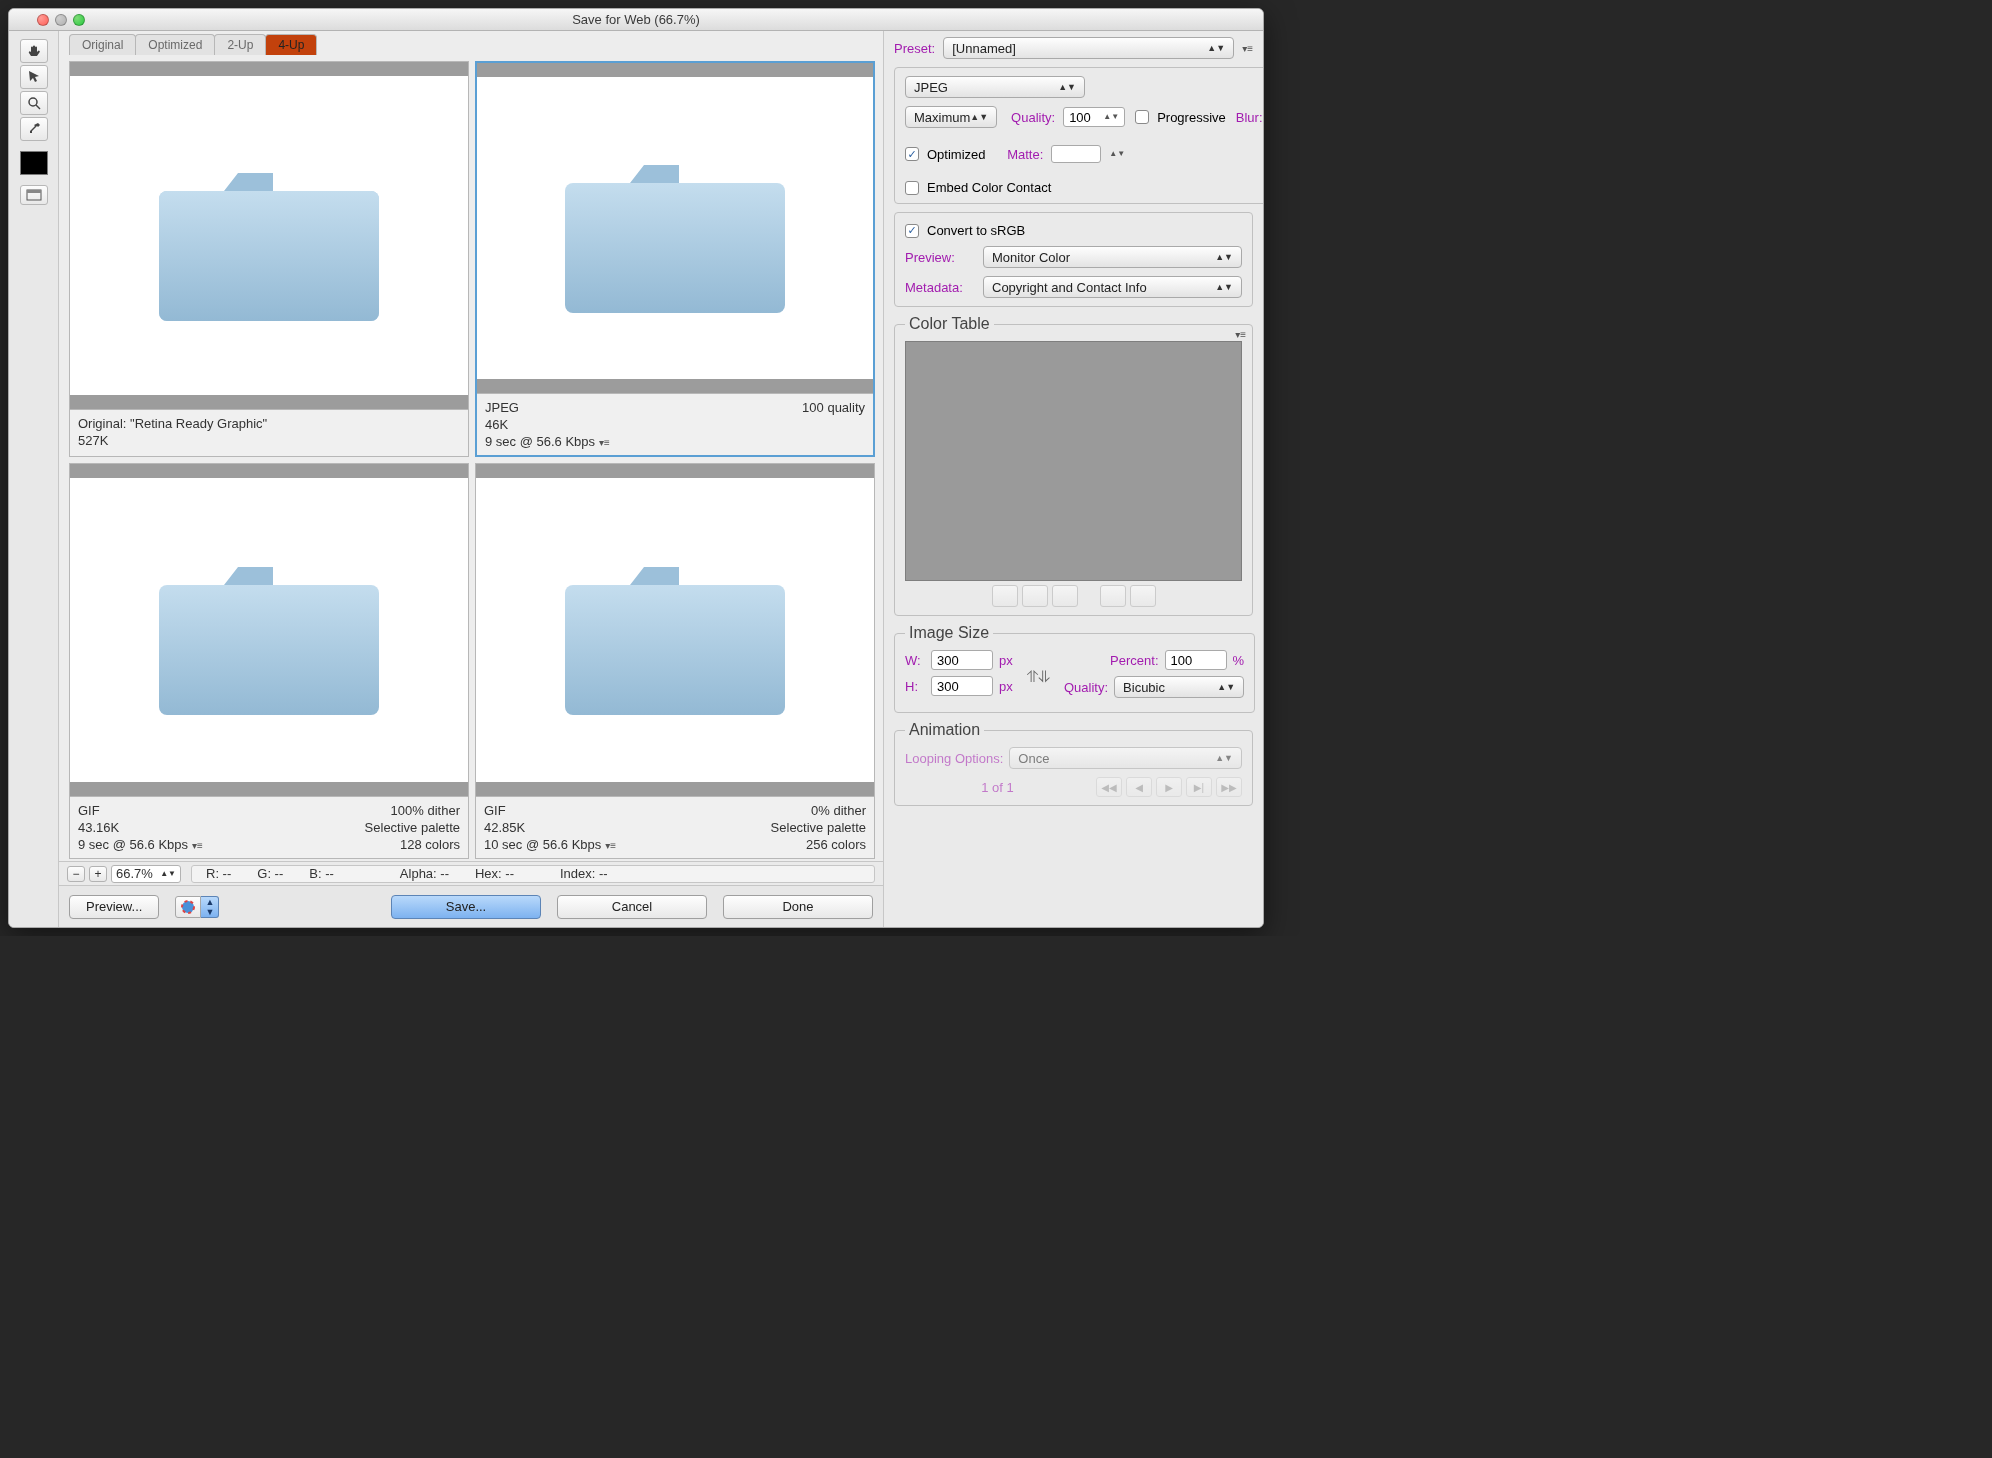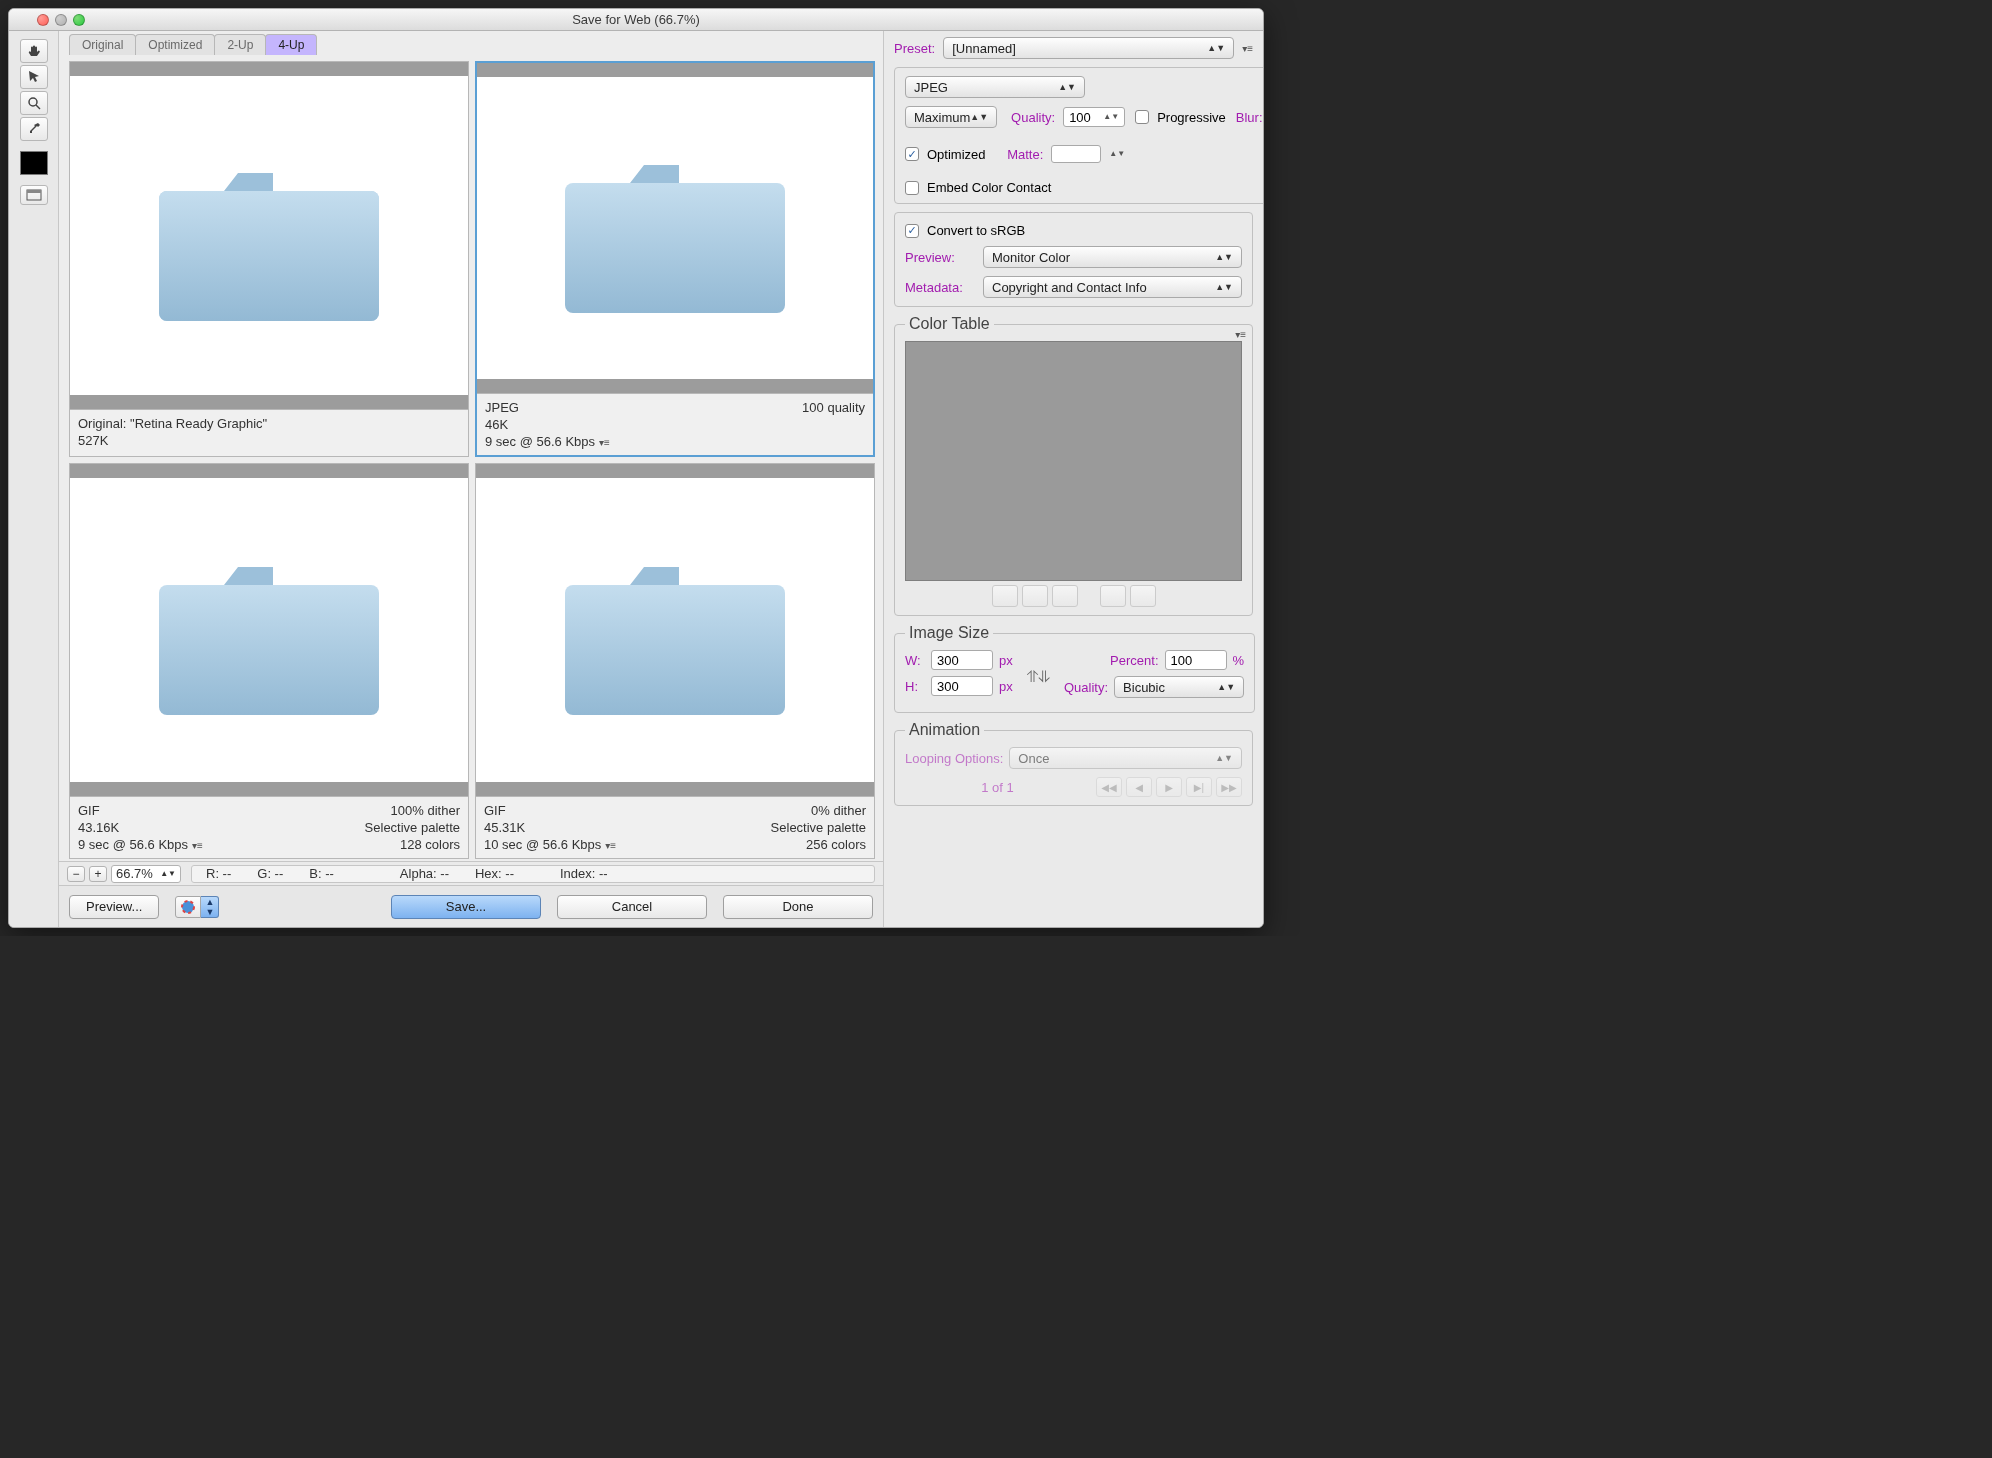--- a/index.html
+++ b/index.html
@@ -19,21 +19,21 @@
 
 .toolstrip { width: 50px; background: #e8e8e8; border-right: 1px solid #c7c7c7; display: flex; flex-direction: column; align-items: center; padding-top: 8px; gap: 2px; }
 .toolbtn { width: 28px; height: 24px; background: linear-gradient(#fdfdfd,#e8e8e8); border: 1px solid #b7b7b7; border-radius: 3px; display: flex; align-items: center; justify-content: center; }
 .tool-swatch { width: 28px; height: 24px; margin-top: 8px; background: #000; border: 1px solid #7a7a7a; }
 .tool-toggle { width: 28px; height: 20px; margin-top: 8px; background: linear-gradient(#fdfdfd,#e8e8e8); border: 1px solid #b7b7b7; border-radius: 3px; display:flex; align-items:center; justify-content:center; }
 
 .main { flex: 1; display: flex; flex-direction: column; }
 
 .tabs { height: 24px; display: flex; align-items: flex-end; padding-left: 10px; gap: 0; }
 .tab { padding: 3px 12px; background: #e2e2e2; border: 1px solid #b7b7b7; border-bottom: none; border-radius: 4px 4px 0 0; color: #6a6a6a; margin-right: -1px; font-size: 12px; }
-.tab.active { background: #c4b5fd; color: #222; position: relative; z-index: 2; }
+.tab.active { background: #c2410c; color: #222; position: relative; z-index: 2; }
 
 .preview-grid { flex: 1; display: grid; grid-template-columns: 1fr 1fr; grid-template-rows: 1fr 1fr; gap: 6px; padding: 6px 8px 2px 10px; background: #ededed; }
 .pane { border: 1px solid #b7b7b7; background: #e2e2e2; display: flex; flex-direction: column; }
 .pane.selected { border: 2px solid #5a9fd4; }
 .pane-bar { height: 14px; background: #9c9c9c; }
 .pane-img { flex: 1; background: #fff; display: flex; align-items: center; justify-content: center; }
 .folder-svg { width: 260px; height: 200px; }
 .pane-info { border-top: 1px solid #b7b7b7; padding: 6px 8px; background: #f0f0f0; font-size: 12px; color: #333; display:grid; grid-template-columns: 1fr 1fr; row-gap: 2px; }
 .pane-info .right { text-align: right; }
 .pane-info .menu { color:#555; font-size:10px; margin-left:4px; }
@@ -226,21 +226,21 @@
                     <stop offset="0" stop-color="#c4ddee"></stop>
                     <stop offset="1" stop-color="#93b9d4"></stop>
                   </linearGradient>
                 </defs>
               </svg>
           </div>
           <div class="pane-bar"></div>
           <div class="pane-info">
             <span>GIF</span>
               <span class="right">0% dither</span>
-            <span>45.31K</span>
+            <span>42.85K</span>
               <span class="right">Selective palette</span>
             <span><span>10 sec @ 56.6 Kbps</span><span class="menu">▾≡</span></span>
               <span class="right">256 colors</span>
           </div>
         </div>
       </div>
 
       <div class="statusrow">
         <div class="zoomgrp">
           <div class="sq">−</div>

